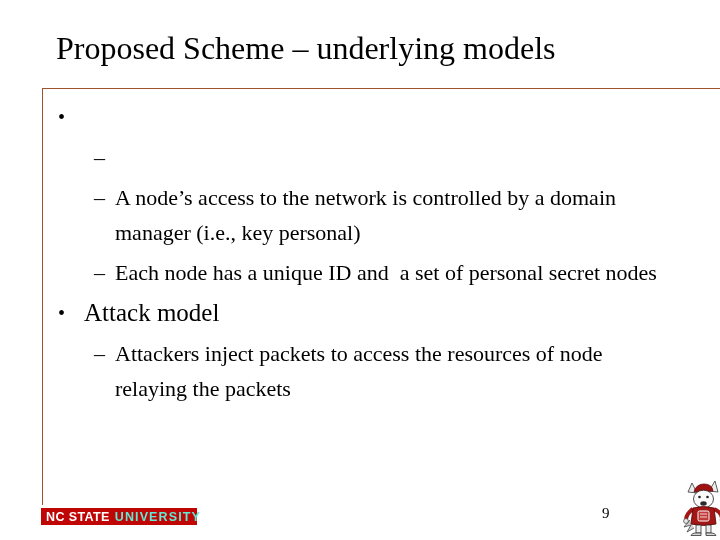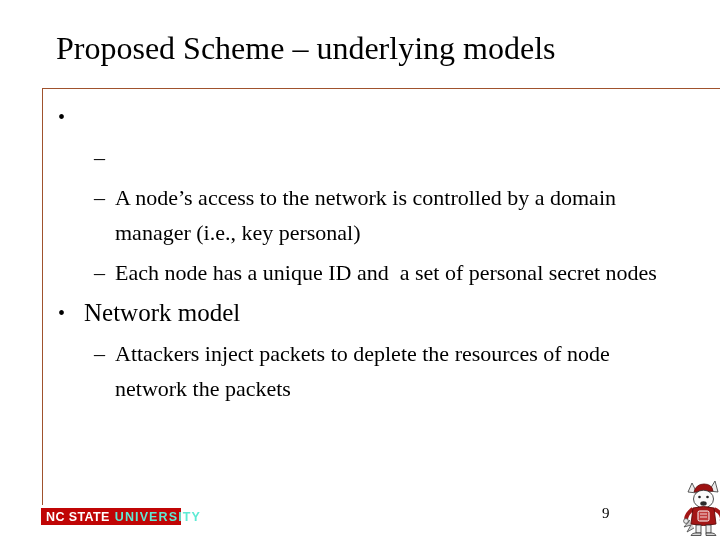--- a/index.html
+++ b/index.html
@@ -57,21 +57,21 @@
   }
   .l2 .m2 {
     width: 21px;
     flex: 0 0 21px;
   }
   .l2 .t2 { white-space: pre-wrap; }
   .logo-bar {
     position: absolute;
     left: 41px;
     top: 508px;
-    width: 140px;
+    width: 156px;
     height: 17px;
     background: #C00505;
     display: flex;
     align-items: center;
     padding-left: 5px;
     box-sizing: border-box;
     font-family: "Liberation Sans", sans-serif;
     font-size: 12.5px;
     white-space: nowrap;
   }
@@ -123,27 +123,27 @@
         <span class="t2">A node’s access to the network is controlled by a domain manager (i.e., key personal)</span>
       </div>
       <div class="l2">
         <span class="m2">–</span>
         <span class="t2">Each node has a unique ID and  a set of personal secret nodes</span>
       </div>
     </div>
 
     <div class="l1 second">
       <span class="m1">•</span>
-      <span>Network model</span>
+      <span>Attack model</span>
     </div>
 
     <div class="sub">
       <div class="l2">
         <span class="m2">–</span>
-        <span class="t2">Attackers inject packets to deplete the resources of node network the packets</span>
+        <span class="t2">Attackers inject packets to access the resources of node relaying the packets</span>
       </div>
     </div>
 
   </div>
 
   <div class="logo-bar">
     <span class="logo-primary">NC STATE</span>
     <span class="logo-secondary">UNIVERSITY</span>
   </div>
 

